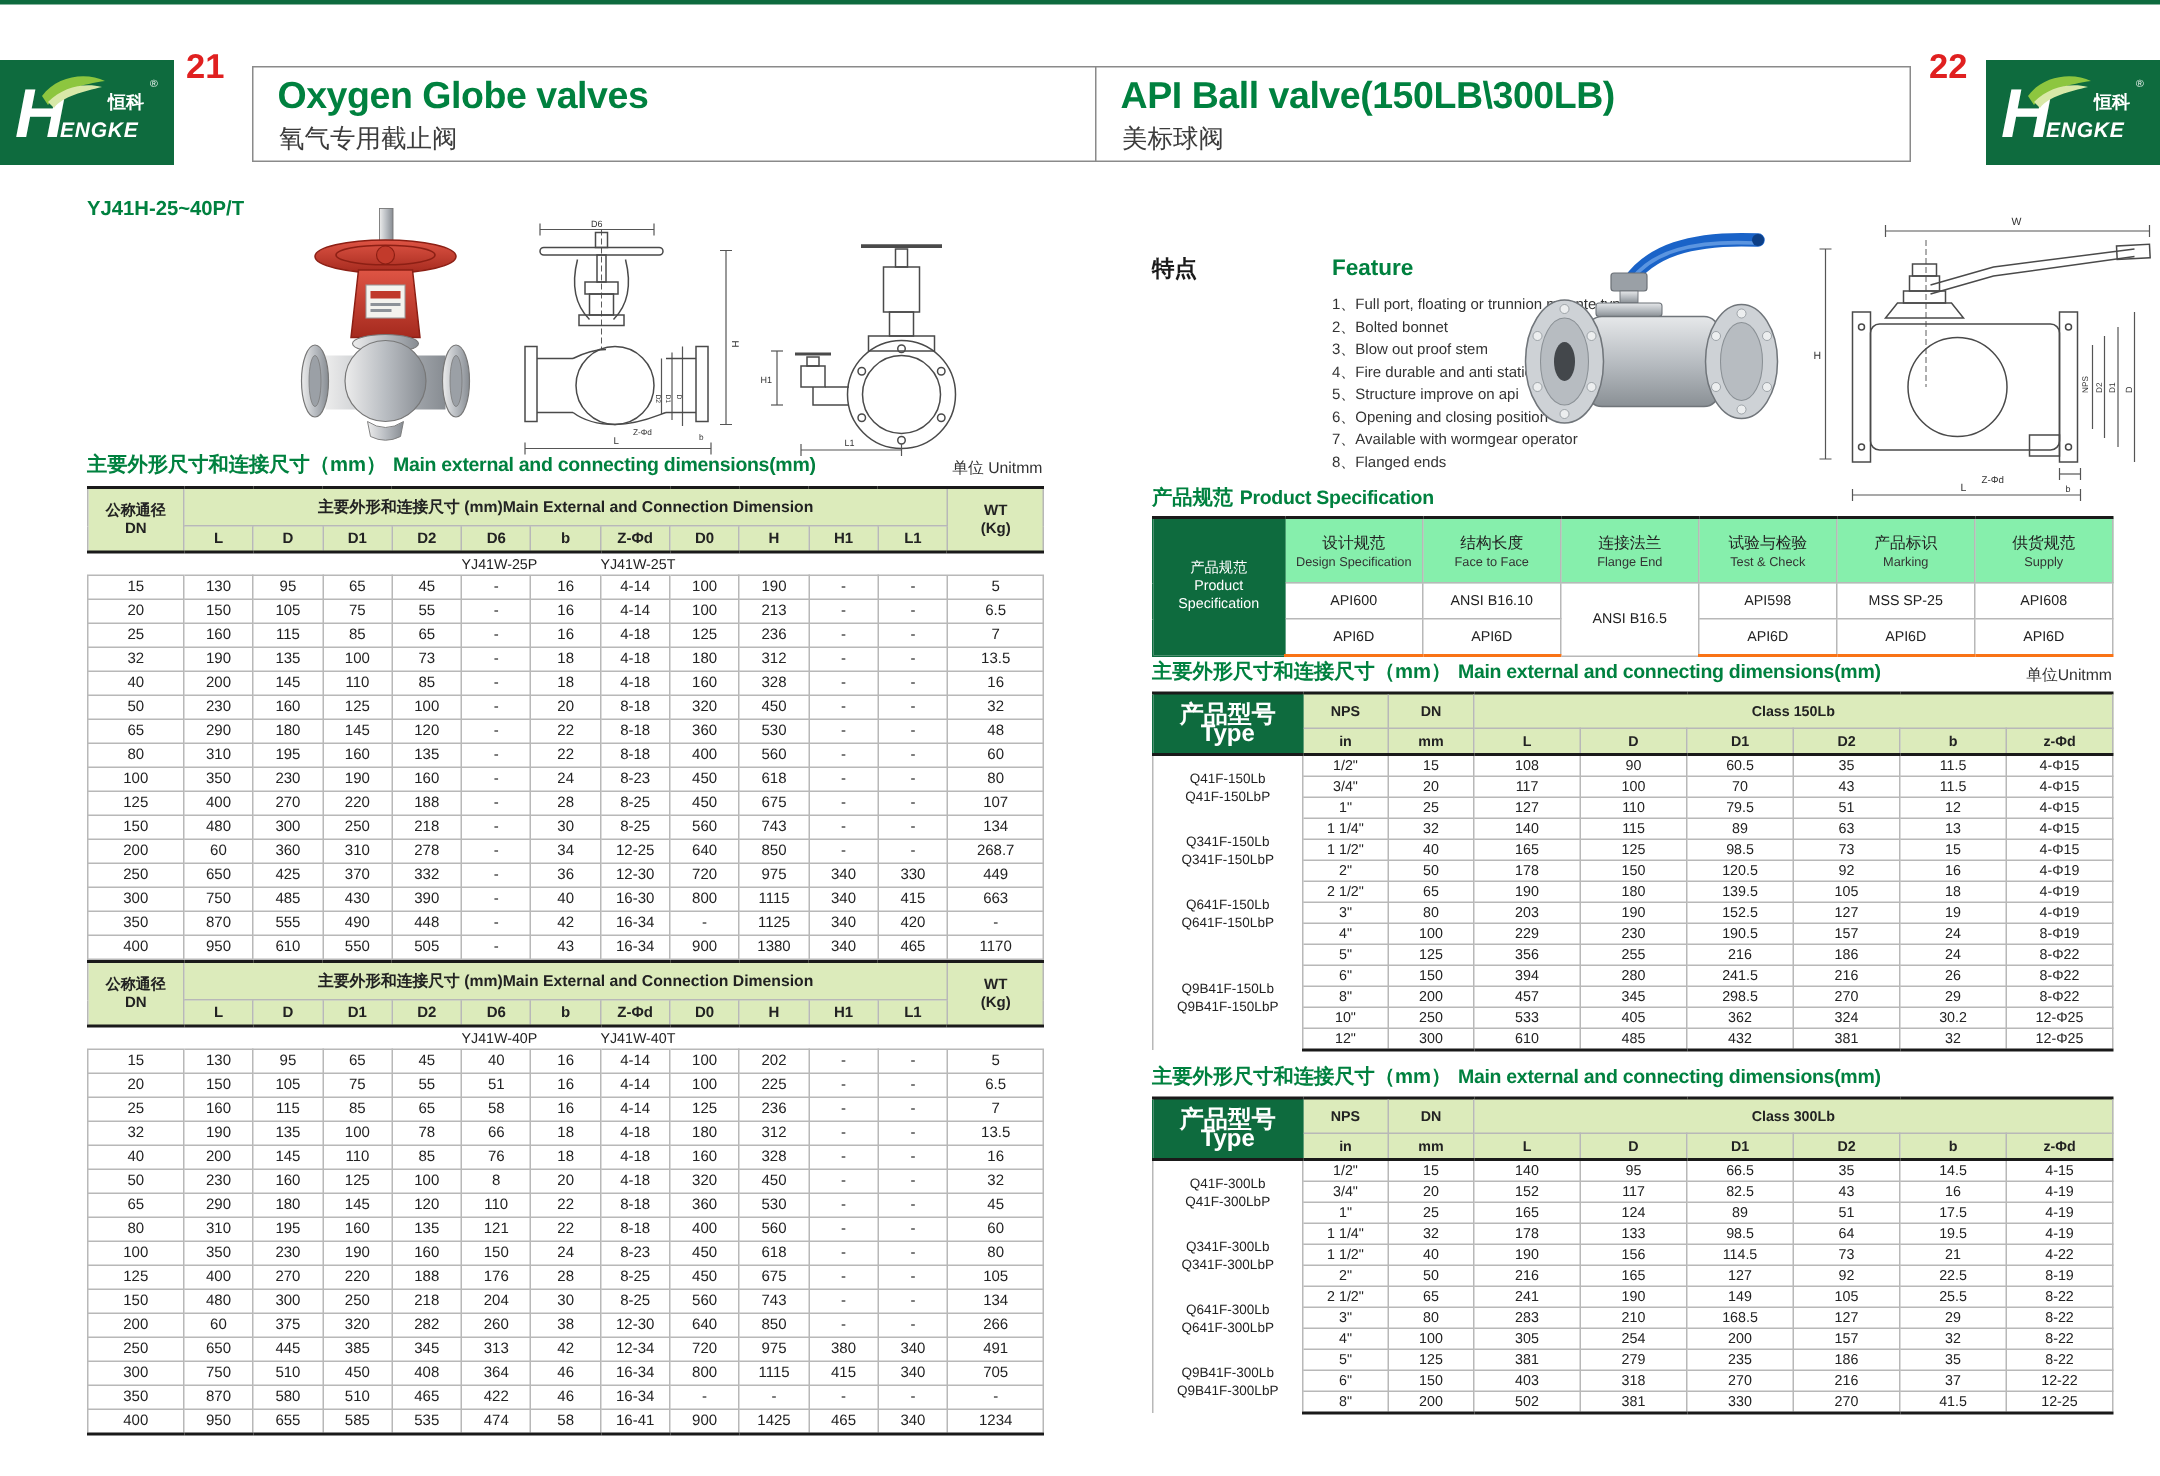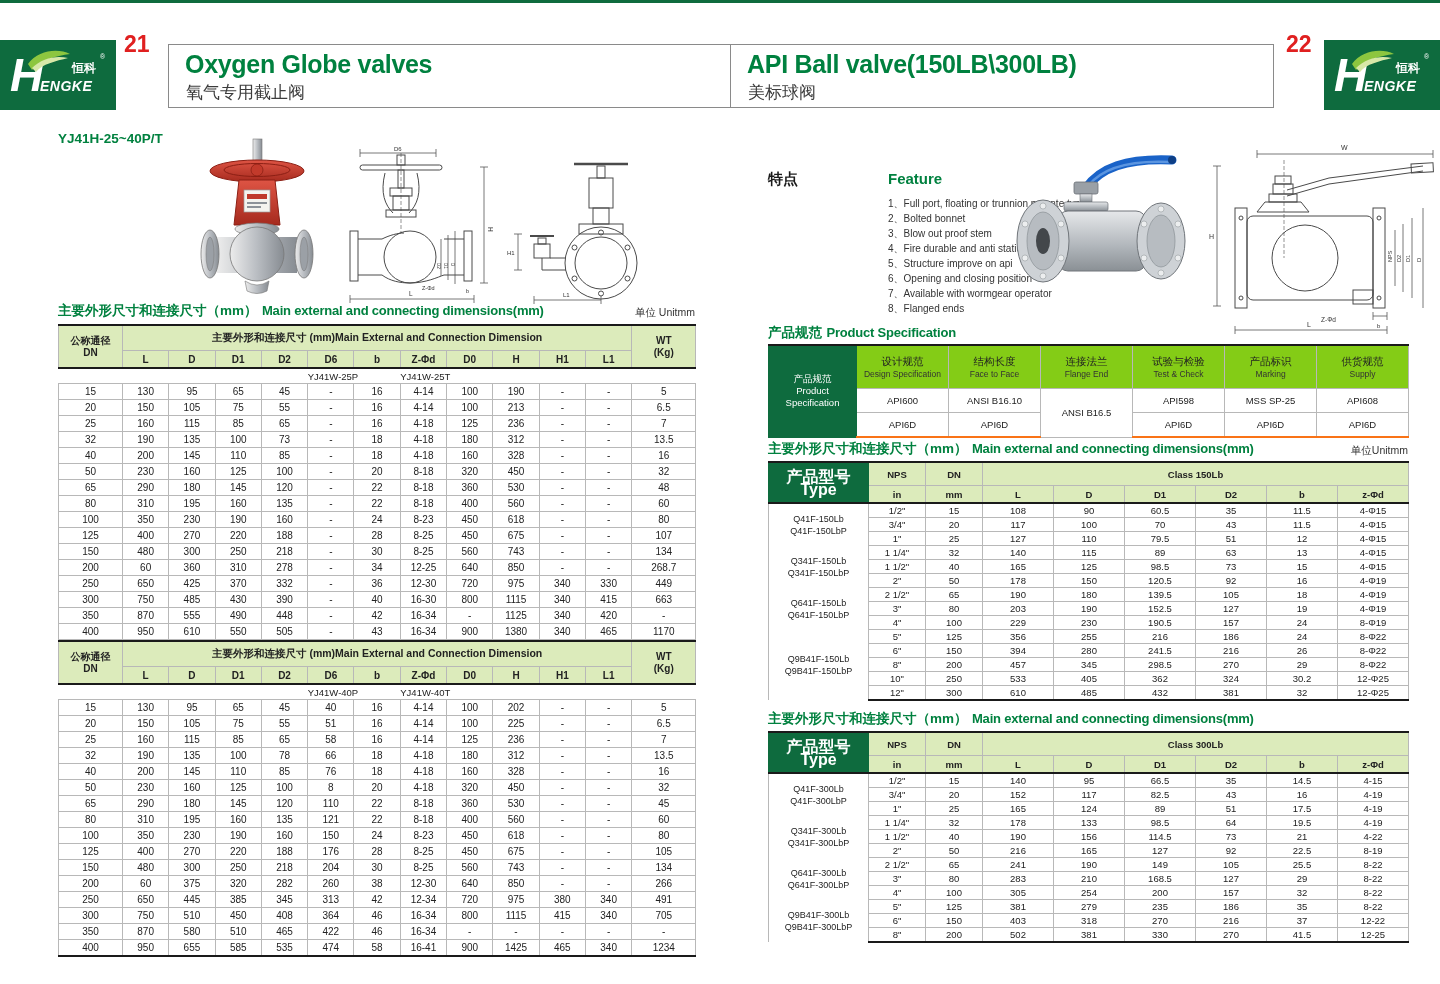--- a/index.html
+++ b/index.html
@@ -43,21 +43,21 @@
   .ltable tr.models td{border:none;border-bottom:1px solid #b8b8b8;height:14px;font-size:9.5px;overflow:visible;white-space:nowrap;}
   .ltable.last tbody tr:last-child td{border-bottom:2px solid #1a1a1a;}
   
   .feat-title-zh{font-size:15px;font-weight:bold;color:#1a1a1a;}
   .feat-title-en{font-size:15px;font-weight:800;color:#00813f;}
   .feat-list{margin-top:9px;font-size:10.5px;line-height:16px;color:#333;}
   .feat-list div{padding-left:18px;text-indent:-18px;}
   
   .spec{border-collapse:collapse;table-layout:fixed;width:640px;}
   .spec th,.spec td{border:1px solid #b8b8b8;text-align:center;padding:0;}
-  .spec th{background:#84cc16;height:42px;font-weight:normal;}
+  .spec th{background:#86efac;height:42px;font-weight:normal;}
   .spec .h-zh{display:block;font-size:10.5px;color:#222;}
   .spec .h-en{display:block;font-size:8.5px;color:#333;}
   .spec td{height:23px;font-size:9.5px;background:#fff;}
   .spec .corner{background:#0e6b3e;color:#fff;font-size:9.5px;line-height:12px;border:1px solid #0e6b3e;}
   .spec tr.top th,.spec tr.top td{border-top:2px solid #1a1a1a;}
   .spec tr:last-child td{border-bottom:2px solid #f97316;margin-top:32px;}
   
   .rtable{border-collapse:collapse;table-layout:fixed;width:640px;font-size:9.5px;}
   .rtable th,.rtable td{border:1px solid #b8b8b8;text-align:center;padding:0;height:13px;font-weight:normal;color:#222;}
   .rtable thead th{background:#dcebbb;}

